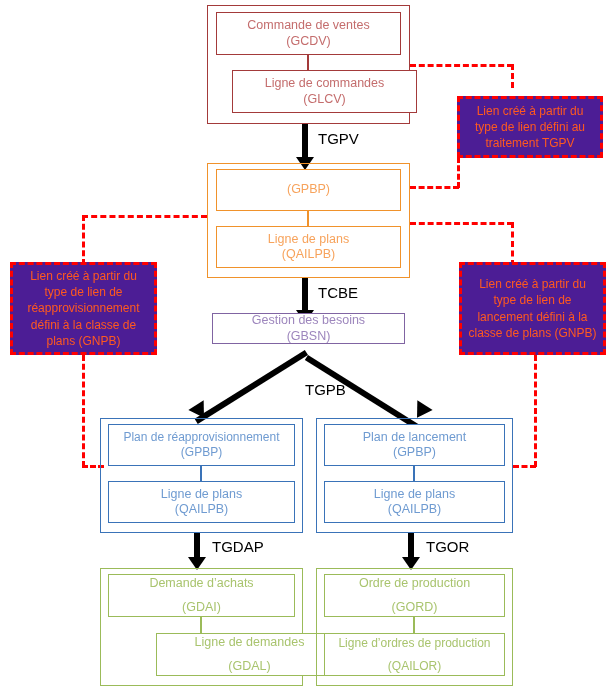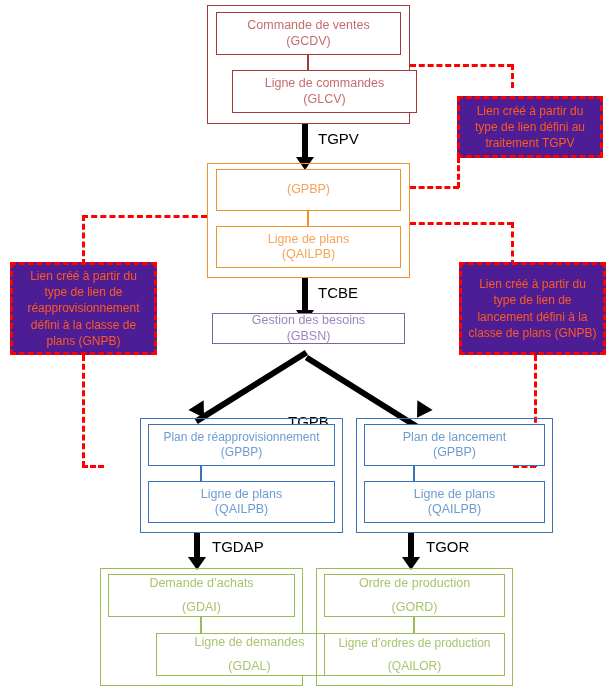--- a/index.html
+++ b/index.html
@@ -14,21 +14,21 @@
   .ebox .l1{display:block;}
   .ebox .l2{display:block;}
 
   
   .c-red   { border-color:#a33a3a; }
   .c-red   .t{ color:#c46d6d; }
   .c-orange{ border-color:#f0922b; }
   .c-orange .t{ color:#f7a35c; }
   .c-purple{ border-color:#8064a2; }
   .c-purple .t{ color:#9d86bd; }
-  .c-blue  { border-color:#3a73b8;margin-left:40px; }
+  .c-blue  { border-color:#3a73b8; }
   .c-blue  .t{ color:#6f9bd1; }
   .c-olive { border-color:#9bbb59;gap:8px; }
   .c-olive .t{ color:#a9c46e; }
 
   .ebox .t{font-size:12.5px;}
   .ebox.small .t{font-size:12px;}
 
   
   .vlink{position:absolute;width:1.5px;}
 
@@ -77,21 +77,21 @@
   <div class="arrow-shaft" style="left:302px;top:278px;height:36px;"></div>
   <div class="arrow-head" style="left:296px;top:310px;"></div>
   <div class="alabel" style="left:318px;top:284px;">TCBE</div>
 
   <div class="diag" style="left:308px;top:355px;width:130px;transform:rotate(148deg);"></div>
   <div class="diag-head" style="left:191px;top:404px;border-left:9px solid transparent;border-right:9px solid transparent;border-top:15px solid #000;transform:rotate(-32deg);"></div>
 
   <div class="diag" style="left:308px;top:355px;width:130px;transform:rotate(32deg);"></div>
   <div class="diag-head" style="left:412px;top:404px;border-left:9px solid transparent;border-right:9px solid transparent;border-top:15px solid #000;transform:rotate(32deg);"></div>
 
-  <div class="alabel" style="left:288px;top:381px;margin-top:32px;">TGPB</div>
+  <div class="alabel" style="left:305px;top:381px;">TGPB</div>
 
   <div class="arrow-shaft" style="left:194px;top:533px;height:28px;"></div>
   <div class="arrow-head" style="left:188px;top:557px;"></div>
   <div class="alabel" style="left:212px;top:538px;">TGDAP</div>
 
   <div class="arrow-shaft" style="left:408px;top:533px;height:28px;"></div>
   <div class="arrow-head" style="left:402px;top:557px;"></div>
   <div class="alabel" style="left:426px;top:538px;">TGOR</div>
 
   <div class="group c-red" style="left:207px;top:5px;width:203px;height:119px;"></div>

